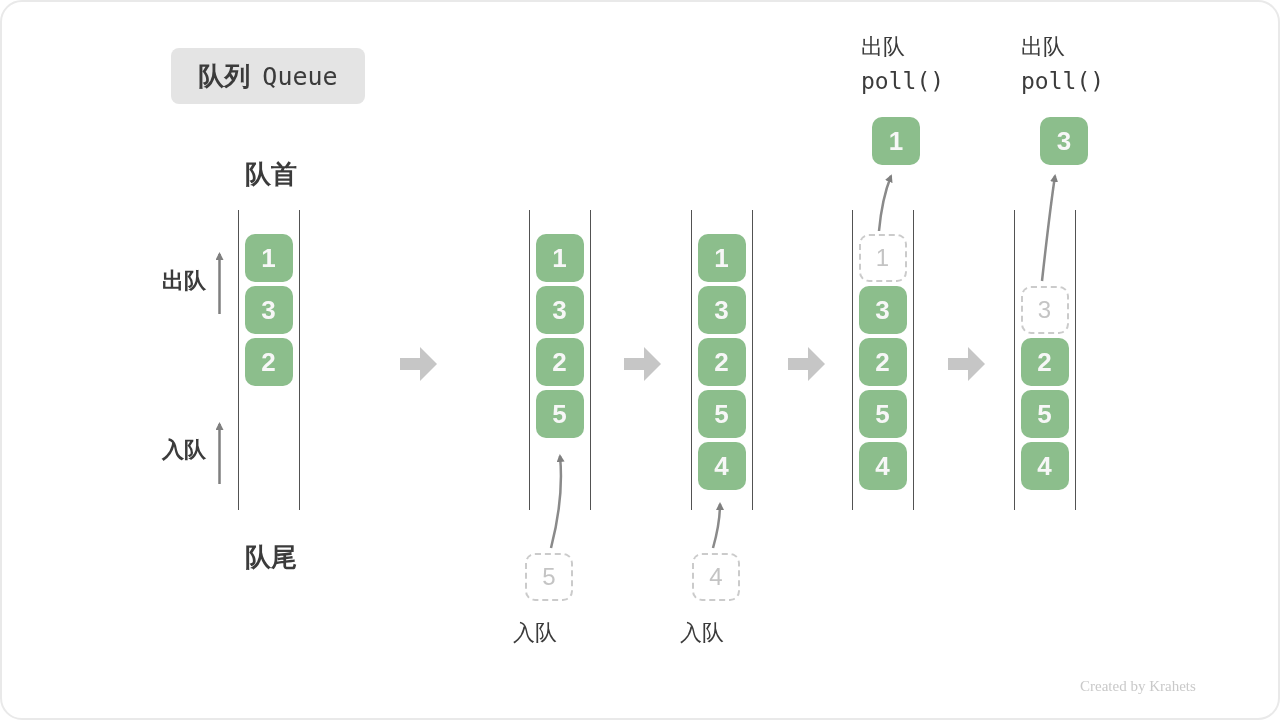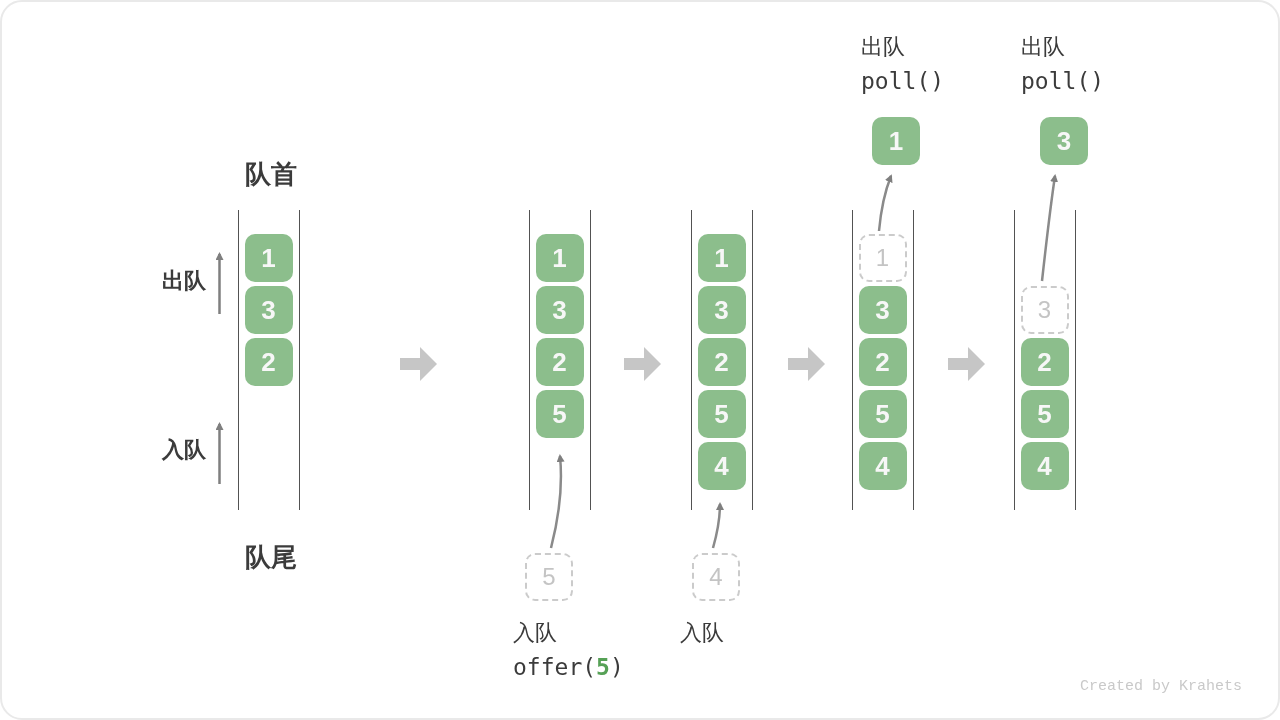--- a/index.html
+++ b/index.html
@@ -57,29 +57,33 @@
   .op .zh{font-size:22px;color:#3b3b3b;}
   .op .code{font-family:"DejaVu Sans Mono", monospace;font-size:23px;color:#3b3b3b;}
   .op .arg{color:#56a156;font-weight:700;}
   .op-deq1{left:859px;top:28px;}
   .op-deq2{left:1019px;top:28px;}
   .op-enq1{left:511px;top:614px;}
   .op-enq2{left:678px;top:614px;}
 
   .watermark{
     position:absolute;left:1078px;top:676px;
-    font-family:Liberation Mono, monospace;font-size:15px;color:#c9c9c9;text-align:right;
+    font-family:Liberation Serif, serif;font-size:15px;color:#c9c9c9;text-align:right;
   }
   .overlay{position:absolute;left:0;top:0;pointer-events:none;}
 </style>
 </head>
 <body>
 
 <div class="card">
 
+  <div class="title-badge">
+    <span class="title-zh">队列</span>
+    <span class="title-en">Queue</span>
+  </div>
 
   <div class="lbl lbl-front">队首</div>
   <div class="lbl lbl-rear">队尾</div>
 
   <div class="side-label side-dequeue">出队</div>
   <div class="side-label side-enqueue">入队</div>
 
   <div class="queue q1">
     <div class="cell r0">1</div>
     <div class="cell r1">3</div>
@@ -126,21 +130,20 @@
     <div class="zh">出队</div>
     <div class="code">poll()</div>
   </div>
   <div class="op op-deq2">
     <div class="zh">出队</div>
     <div class="code">poll()</div>
   </div>
 
   <div class="op op-enq1">
     <div class="zh">入队</div>
-    <div class="code"><span>offer(</span><span class="arg">5</span><span>)</span></div>
   </div>
   <div class="op op-enq2">
     <div class="zh">入队</div>
   </div>
 
   <svg class="overlay" width="1280" height="720" viewBox="0 0 1280 720">
     <defs>
       <marker id="ah" markerWidth="9" markerHeight="9" refX="6" refY="4" orient="auto" markerUnits="userSpaceOnUse">
         <path d="M0,0 L8,4 L0,8 z" fill="#7f7f7f"></path>
       </marker>

